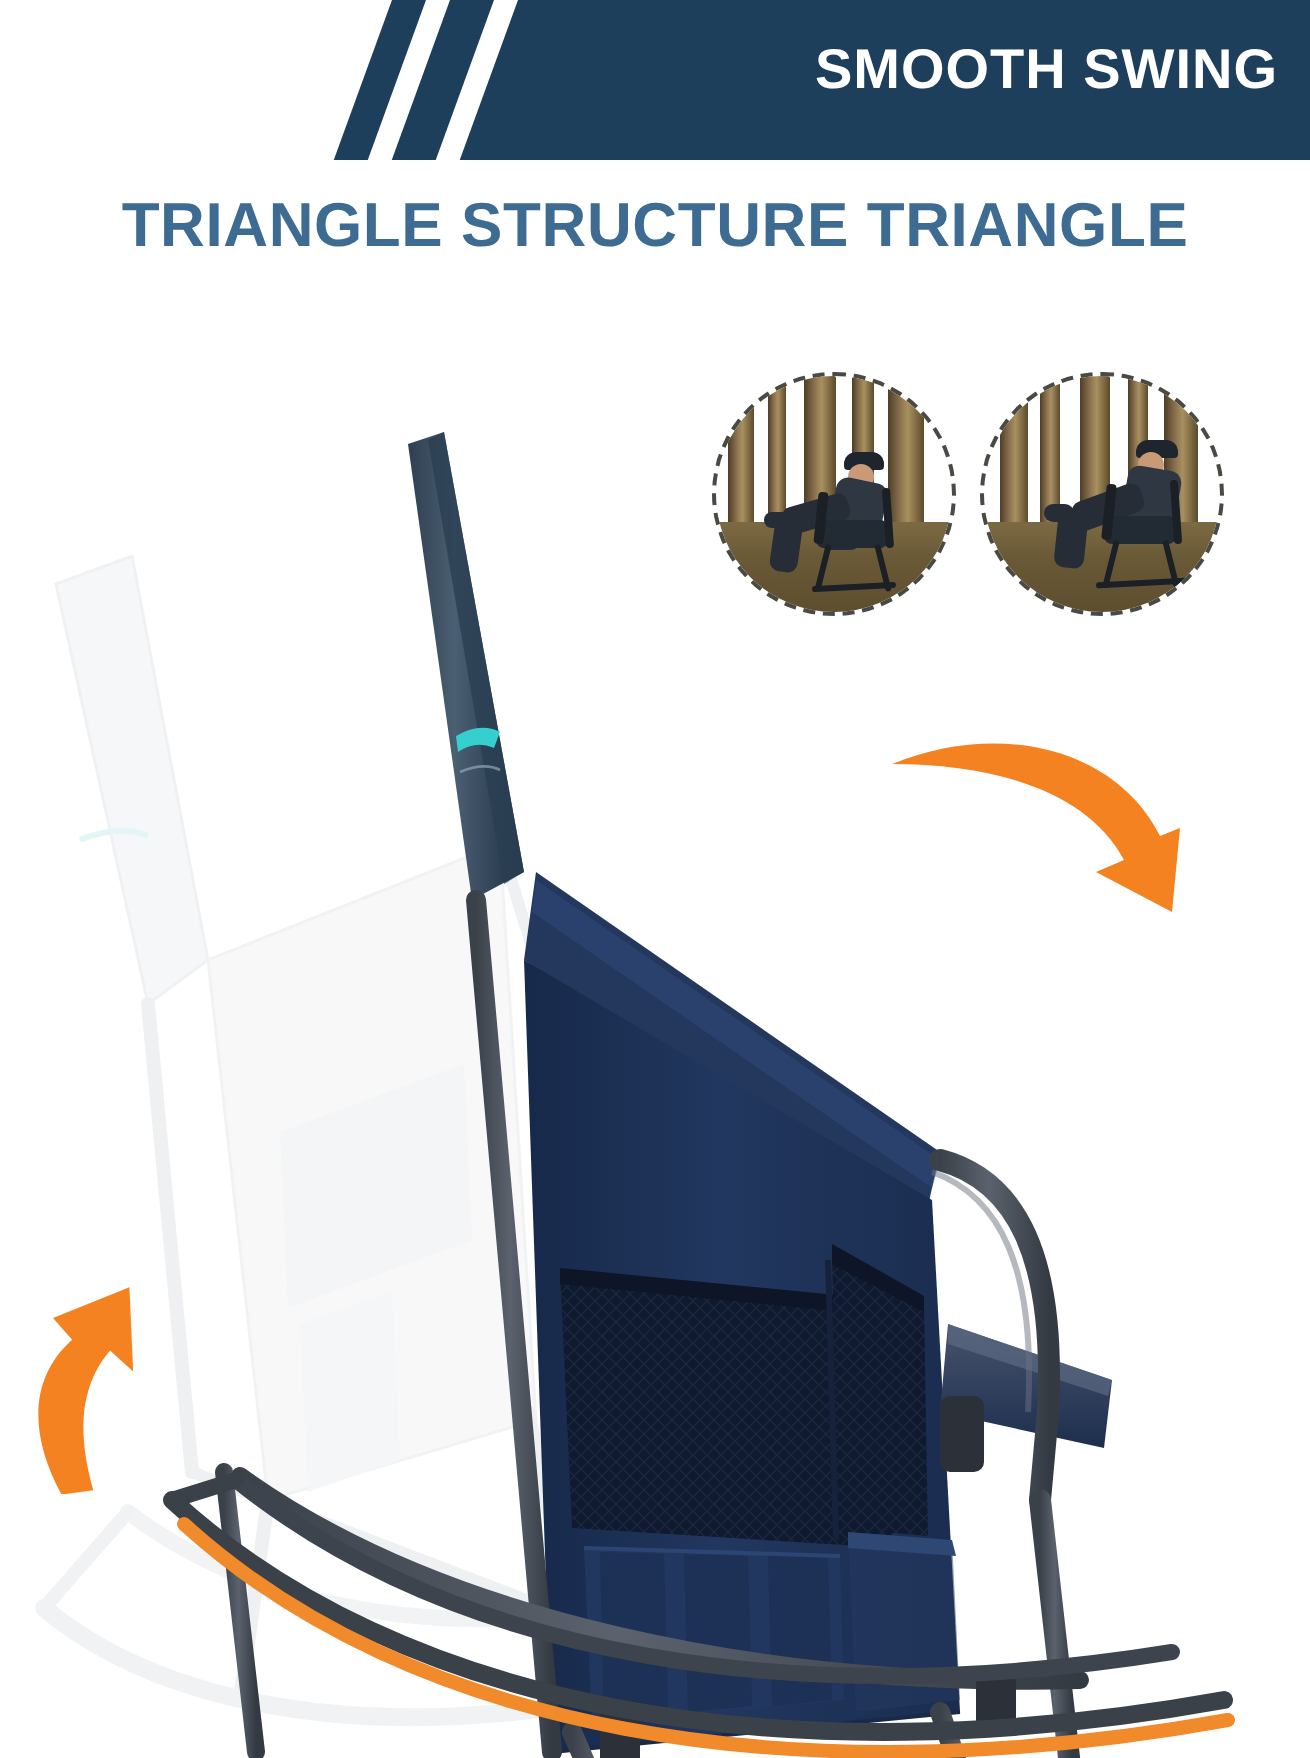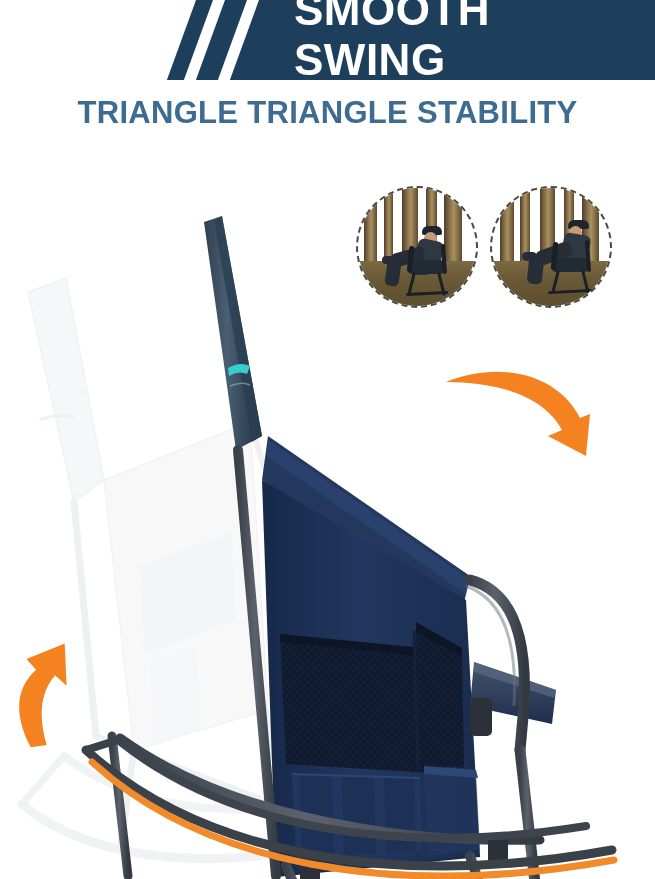--- a/index.html
+++ b/index.html
@@ -13,21 +13,21 @@
   .stripe-1{left:196px;width:17px;}
   .stripe-2{left:225px;width:22px;}
   .stripe-3{left:259px;width:30px;}
   .banner-block{position:absolute;top:0;left:294px;width:361px;height:80px;
                 background:#1d3f5c;}
   .banner-block::before{content:"";position:absolute;left:-29px;top:0;
                 width:60px;height:80px;background:#1d3f5c;
                 transform:skewX(-20deg);transform-origin:top left;}
   .banner-title{position:absolute;top:0;left:294px;width:345px;height:70px;
                 display:flex;align-items:center;justify-content:flex-end;
-                color:#ffffff;font-size:44px;font-weight:bold;
+                color:#ffffff;font-size:28px;font-weight:bold;
                 letter-spacing:0.5px;z-index:3;}
   .subtitle{position:absolute;top:95px;left:0;width:655px;
             text-align:center;color:#3d6b92;font-size:31px;
             font-weight:bold;letter-spacing:0.3px;}
 
   
   .photo-circle{position:absolute;width:122px;height:122px;border-radius:50%;
       overflow:hidden;border:2px dashed #4a4a44;box-sizing:border-box;}
   .photo-1{left:356px;top:186px;}
   .photo-2{left:490px;top:186px;}
@@ -64,21 +64,21 @@
 </head>
 <body>
 
 <div class="header-banner">
   <div class="stripe stripe-1"></div>
   <div class="stripe stripe-2"></div>
   <div class="stripe stripe-3"></div>
   <div class="banner-block"></div>
 </div>
 <div class="banner-title">SMOOTH SWING</div>
-<div class="subtitle">TRIANGLE TRIANGLE STABILITY</div>
+<div class="subtitle">TRIANGLE STRUCTURE TRIANGLE</div>
 
 <div class="photo-circle photo-1">
   <div class="forest"></div>
   <div class="trunk" style="left:6px;width:13px;"></div>
   <div class="trunk" style="left:26px;width:9px;height:62%;"></div>
   <div class="trunk" style="left:44px;width:16px;"></div>
   <div class="trunk" style="left:68px;width:11px;height:60%;"></div>
   <div class="trunk" style="left:86px;width:18px;"></div>
   <div class="forest-floor"></div>
   <div class="person">

